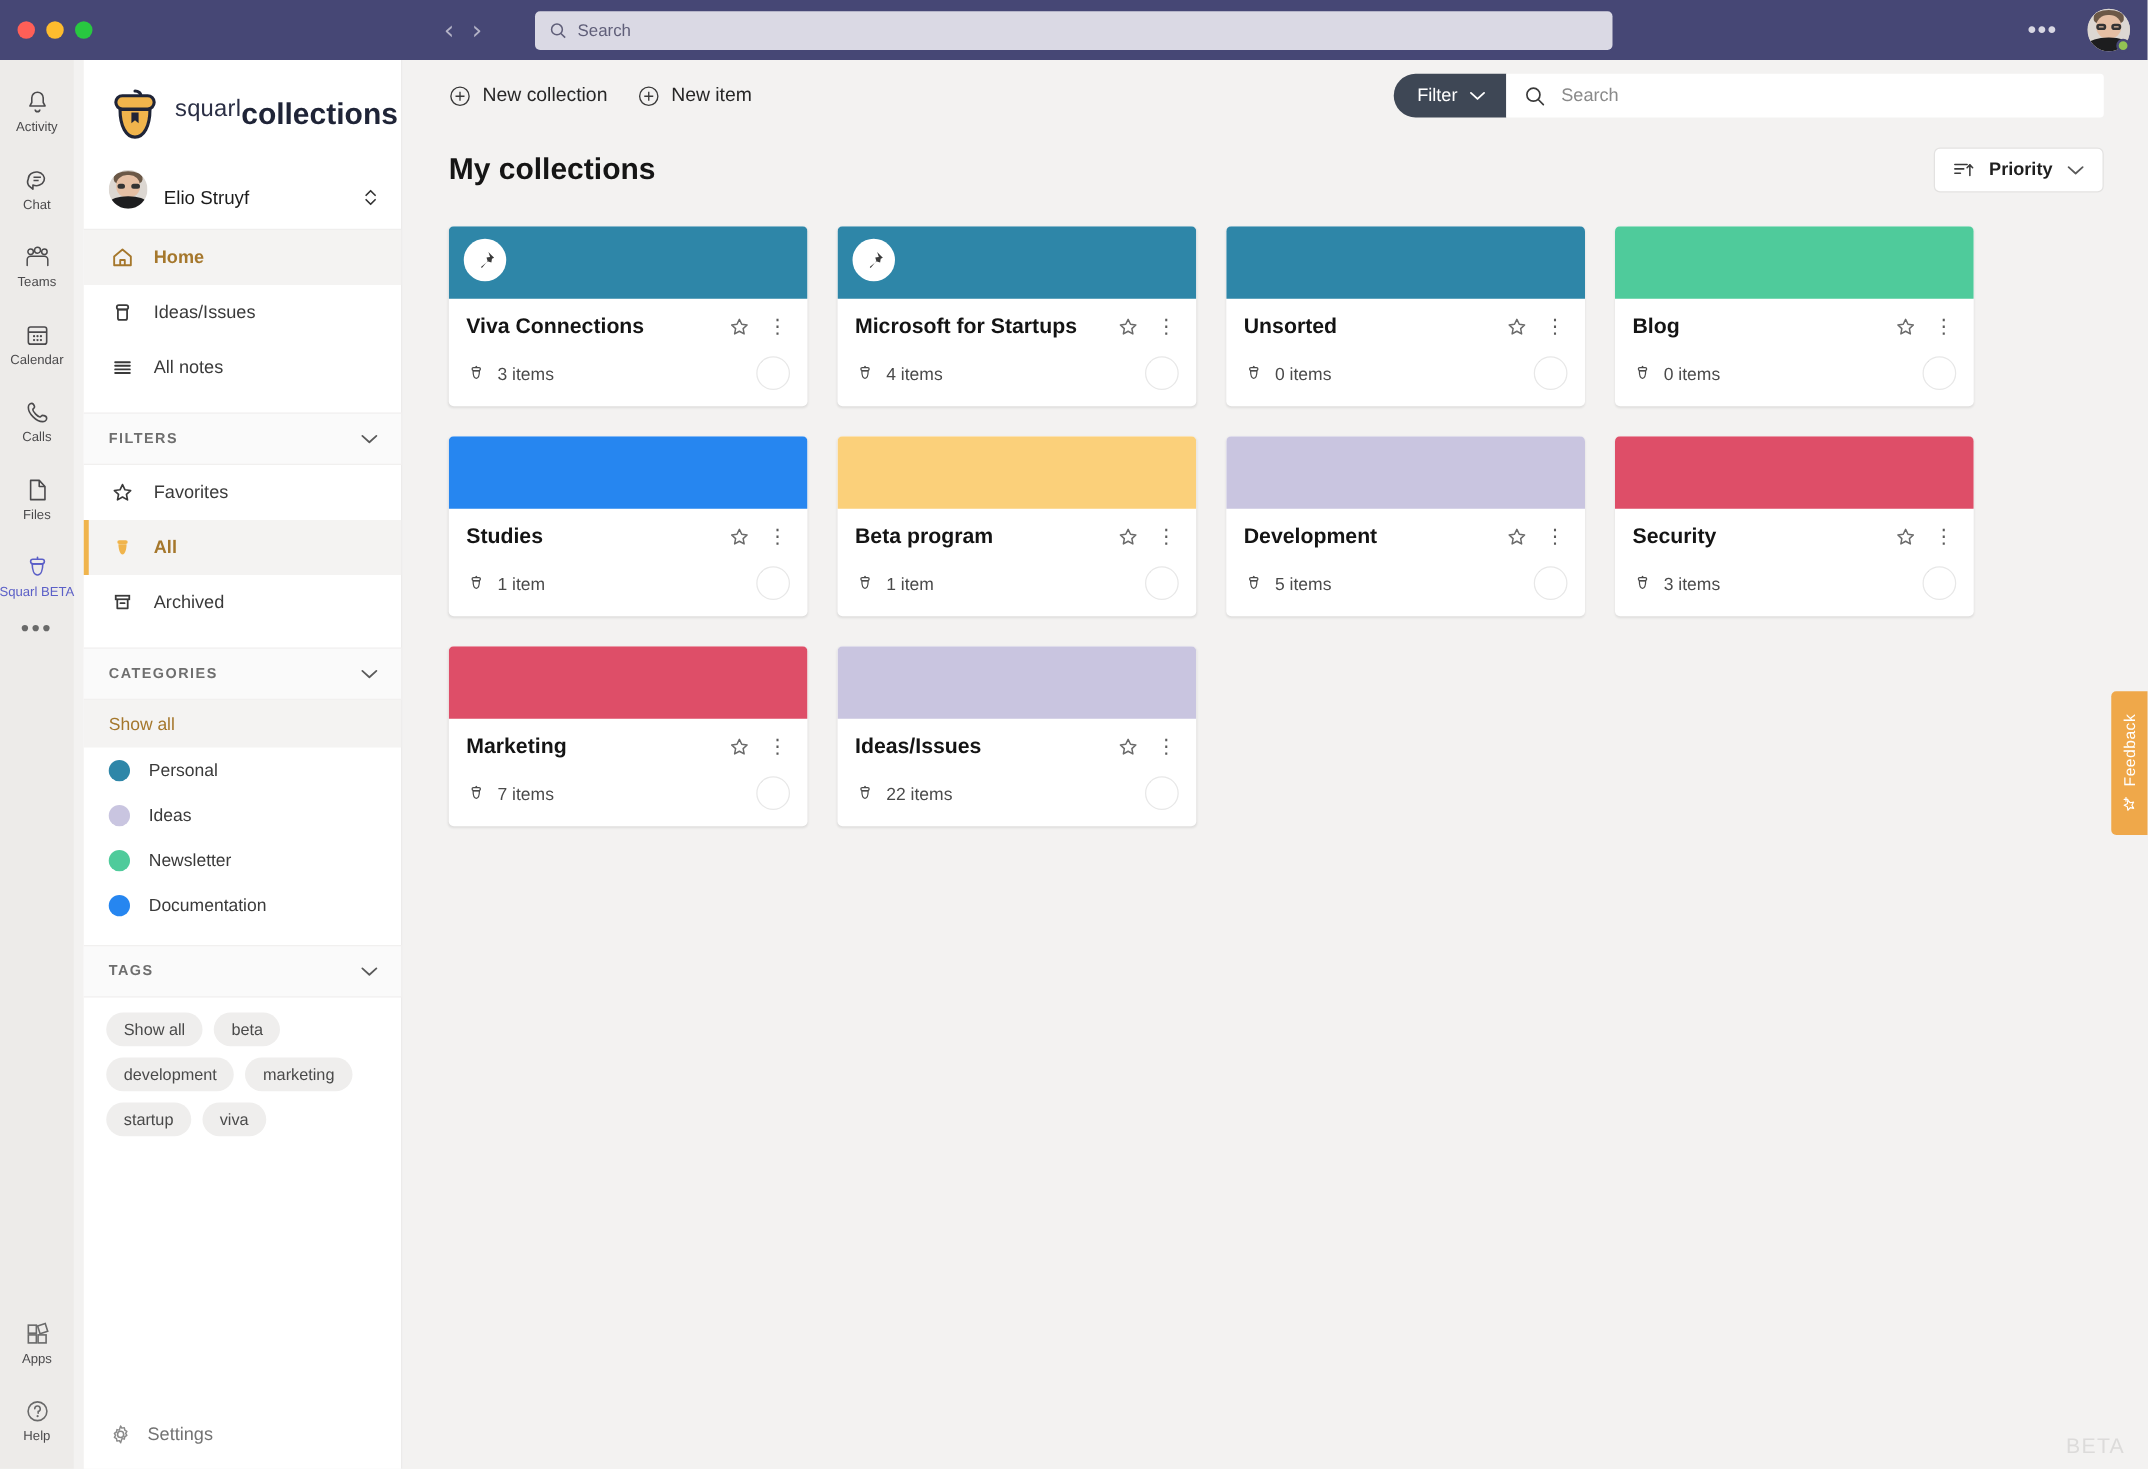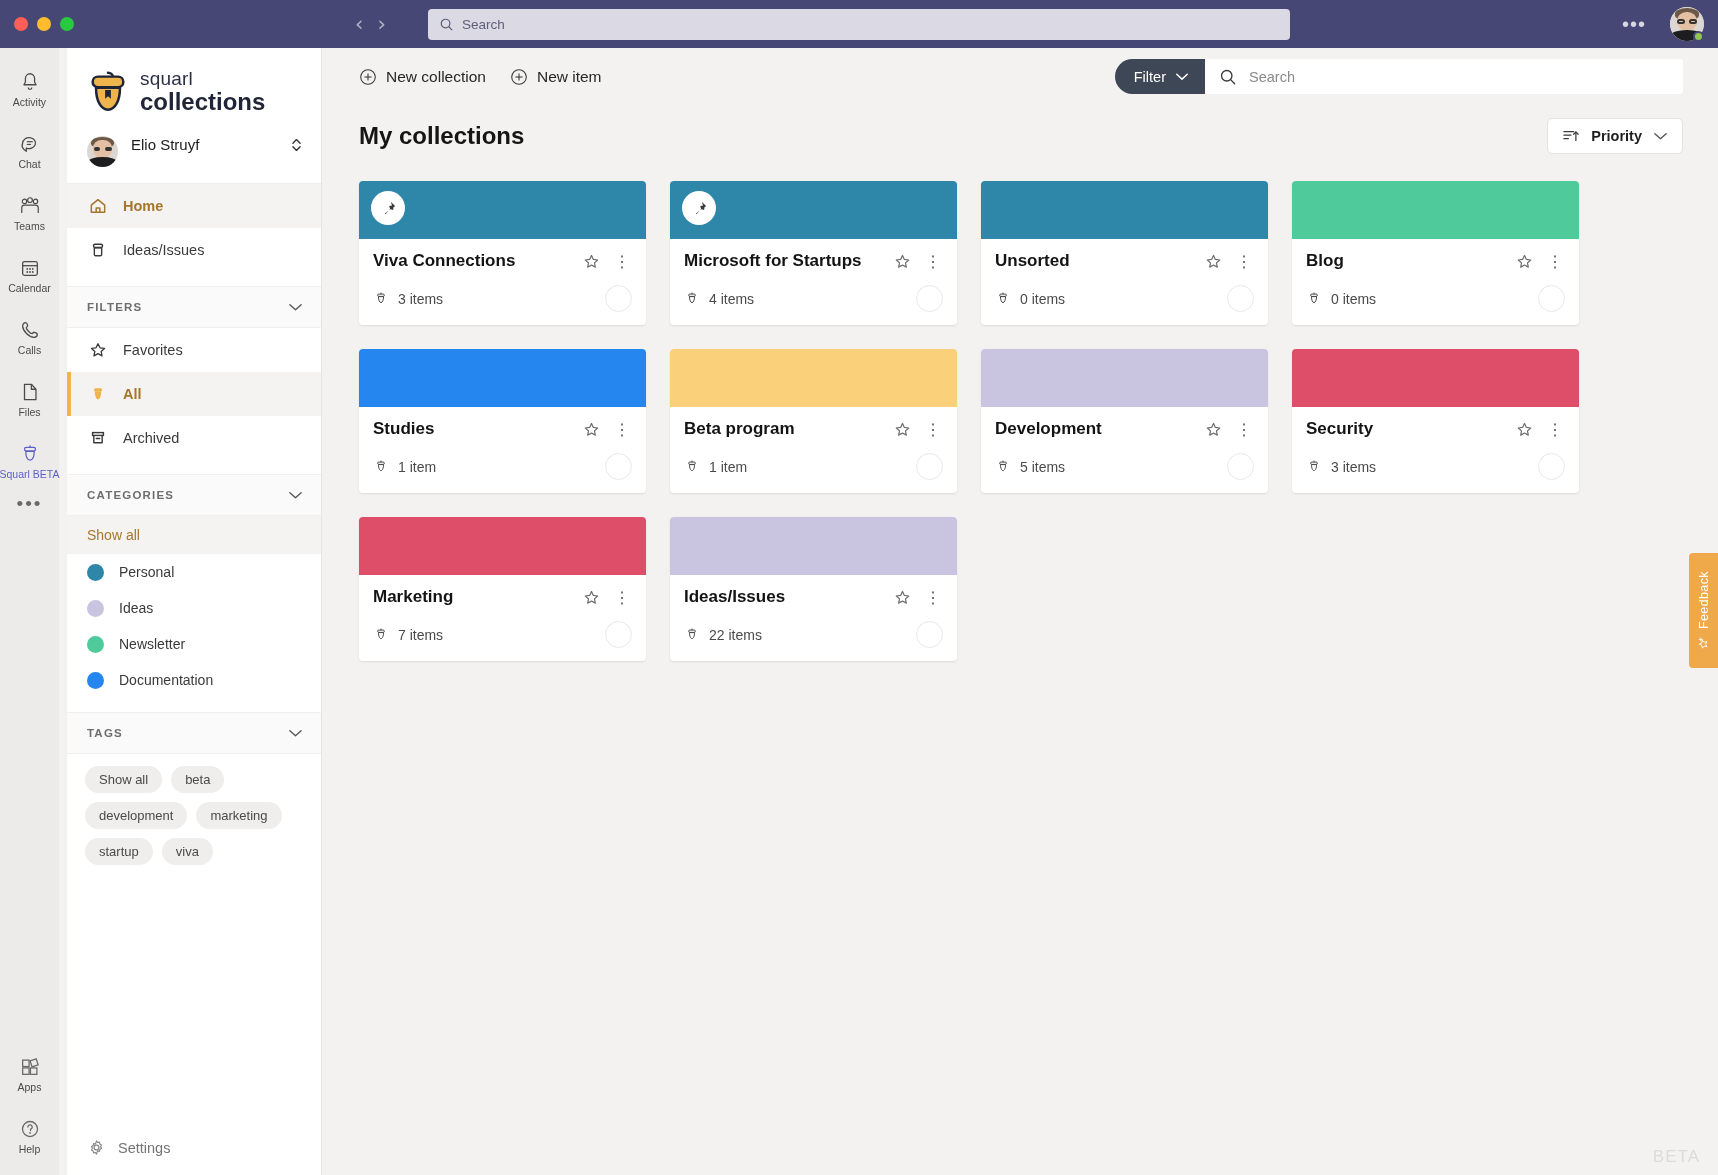--- a/index.html
+++ b/index.html
@@ -78,26 +78,26 @@
     letter-spacing: 2px; line-height: 12px; cursor: pointer; }
   .rail-bottom { margin-top: auto; padding-bottom: 8px; }
 
   
   .sidebar {
     position: absolute; top: 48px; left: 67px; width: 255px; height: 1127px;
     background: #FFFFFF; border-right: 1px solid #E6E5E4;
     display: flex; flex-direction: column;
   }
   .logo { display: flex; align-items: center; gap: 9px; padding: 20px 0 14px 18px; }
-  .logo-txt { display: flex; flex-direction: column; line-height: 1; }
+  .logo-txt { display: flex; flex-direction: row; line-height: 1; }
   .logo-txt .l1 { font-size: 19px; color: #2B2F45; letter-spacing: .2px; }
   .logo-txt .l2 { font-size: 24px; color: #1F2437; font-weight: 700; margin-top: 2px; }
 
   .userrow {
-    display: flex; align-items: flex-start; gap: 13px; padding: 8px 18px 16px 20px;
+    display: flex; align-items: flex-end; gap: 13px; padding: 8px 18px 16px 20px;
     cursor: pointer;
   }
   .userrow .uav { width: 31px; height: 31px; border-radius: 50%; overflow: hidden; }
   .userrow .uname { font-size: 15px; color: #1C1C1C; flex: 1; }
   .userrow .chev { color: #333; font-size: 13px; line-height: 1; }
 
   .navlist { border-top: 1px solid #EFEEED; }
   .navitem {
     display: flex; align-items: center; gap: 14px; height: 44px;
     padding-left: 20px; cursor: pointer; position: relative; font-size: 14.5px;
@@ -379,20 +379,33 @@
       <span class="t">Home</span>
     </div>
     <div class="navitem">
       <span class="ico">
         <svg width="20" height="20" viewBox="0 0 24 24">
           <rect x="6.5" y="5" width="11" height="4" rx="2" fill="none" stroke="#3A3A3A" stroke-width="1.7"></rect>
           <path d="M7.6 9.2v8.2a1.6 1.6 0 0 0 1.6 1.6h5.6a1.6 1.6 0 0 0 1.6-1.6V9.2z" fill="none" stroke="#3A3A3A" stroke-width="1.7" stroke-linejoin="round"></path>
         </svg>
       </span>
       <span class="t">Ideas/Issues</span>
+    </div>
+    <div class="navitem">
+      <span class="ico">
+        <svg width="20" height="20" viewBox="0 0 24 24">
+          <g stroke="#3A3A3A" stroke-width="1.9" stroke-linecap="round">
+            <line x1="5" y1="7" x2="19" y2="7"></line>
+              <line x1="5" y1="10.4" x2="19" y2="10.4"></line>
+            <line x1="5" y1="13.8" x2="19" y2="13.8"></line>
+              <line x1="5" y1="17.2" x2="19" y2="17.2"></line>
+          </g>
+        </svg>
+      </span>
+      <span class="t">All notes</span>
     </div>
   </div>
 
   <div class="section">
     <span class="stitle">FILTERS</span>
     <svg class="sc" width="15" height="10" viewBox="0 0 16 10">
       <path d="M2 2.5L8 8l6-5.5" fill="none" stroke="#5A5A5A" stroke-width="1.5" stroke-linecap="round" stroke-linejoin="round"></path>
     </svg>
   </div>
 

